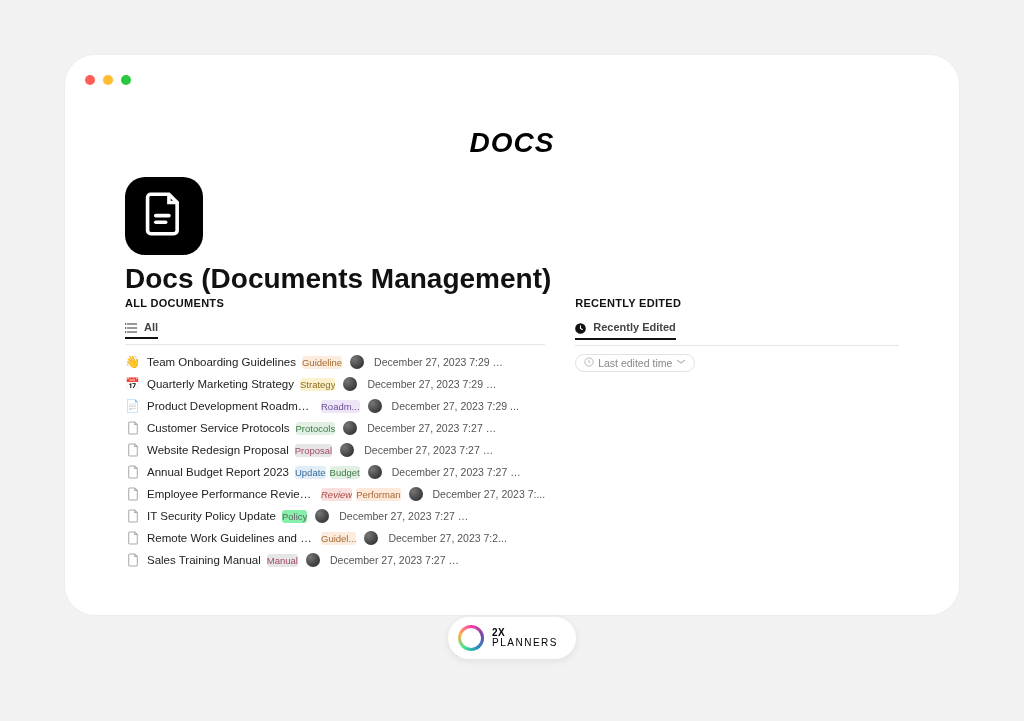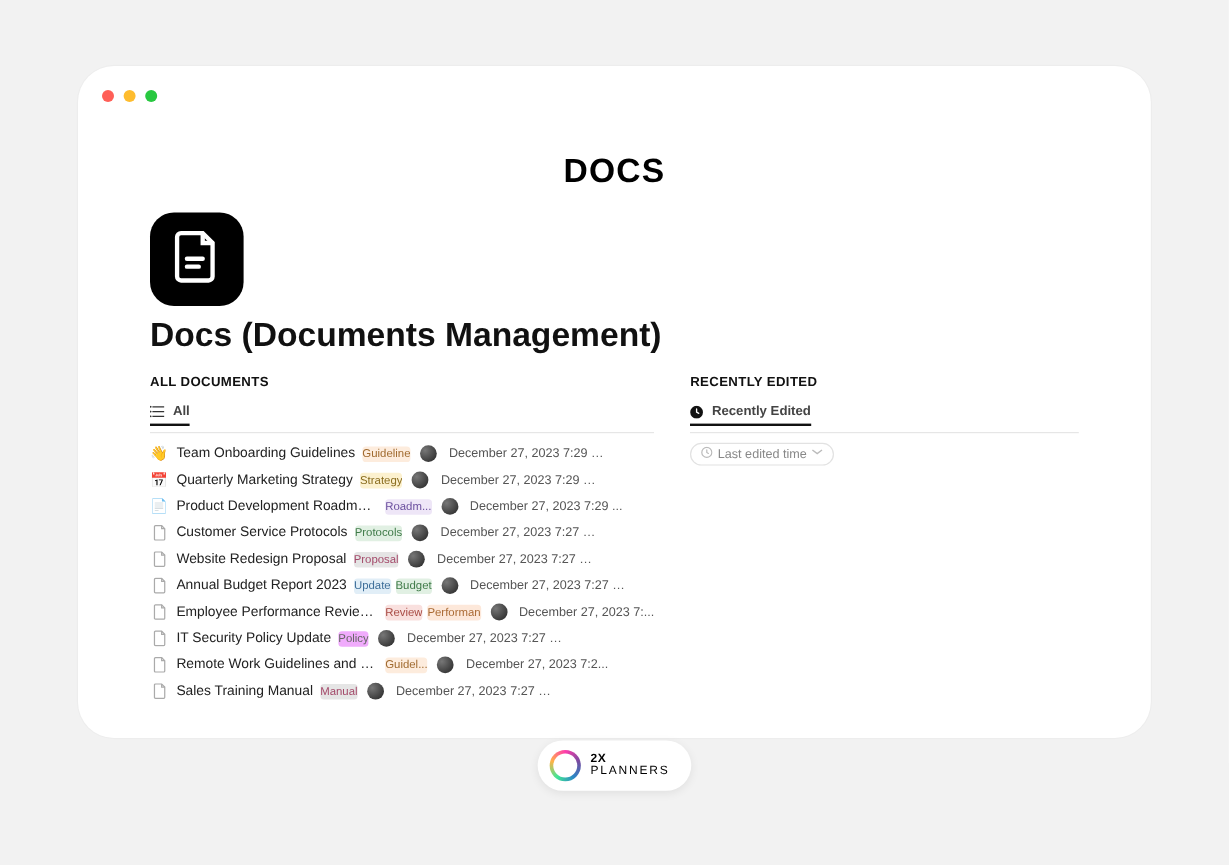--- a/index.html
+++ b/index.html
@@ -28,41 +28,42 @@
   .tl { width: 10px; height: 10px; border-radius: 50%; }
   .tl.red { background:#ff5f57;} .tl.yel{background:#febc2e;} .tl.grn{background:#28c840;}
 
   .top-title {
     text-align: center;
     margin-top: 72px;
     font-size: 28px;
     font-weight: 900;
     letter-spacing: 1px;
     font-family: Arial Black, Arial, sans-serif;
+    font-style: italic;
   }
 
   .page-icon {
     margin: 18px 0 8px 60px;
     width: 78px; height: 78px;
     background:#000; border-radius:20px;
     display:flex; align-items:center; justify-content:center;
   }
   .page-icon svg { width:42px; height:46px; }
 
   .page-title {
     margin-left: 60px;
     font-size: 28px;
     font-weight: 800;
     color:#111;
     margin-top: 4px;
   }
 
   .columns {
     display:flex;
-    margin: 18px 60px 0 60px;
+    margin: 2px 60px 0 60px;
     gap: 30px;
   }
   .col-left { flex: 0 0 400px; }
   .col-right { flex: 1; }
 
   .section-heading {
     font-size: 11px;
     font-weight: 800;
     letter-spacing: 0.3px;
     color:#111;
@@ -126,23 +127,23 @@
   }
   .sort-pill svg { width:10px; height:10px; }
 
   
   .c-peach   { background:#fdecdd; color:#a06a2f; }
   .c-yellow  { background:#fcf1cf; color:#8a6d1f; }
   .c-purple  { background:#eee6f7; color:#6b4f9e; }
   .c-green   { background:#e1f0e3; color:#3f7a48; }
   .c-pink    { background:#e5e5e5; color:#a44a6a; }
   .c-blue    { background:#e1eef7; color:#3c6d98; }
-  .c-red     { background:#f9e0de; color:#a84b44; }
+  .c-red     { background:#f9e0de; color:#a84b44;font-style:italic; }
   .c-orange  { background:#fde8da; color:#aa6a33; }
-  .c-grey    { background:#f0abfc; color:#666; }
+  .c-grey    { background:#86efac; color:#666; }
 
   .brand-badge {
     position:absolute;
     left: 50%; transform: translateX(-50%);
     top: 617px;
     background:#fff;
     border-radius: 22px;
     padding: 8px 18px 8px 10px;
     display:flex; align-items:center; gap:8px;
     box-shadow: 0 2px 8px rgba(0,0,0,0.08);

